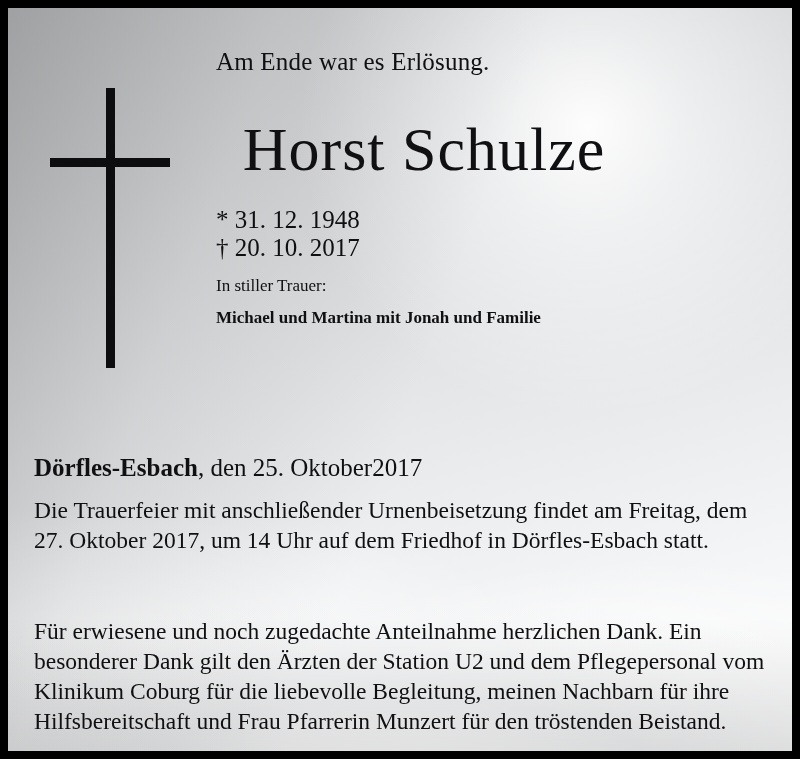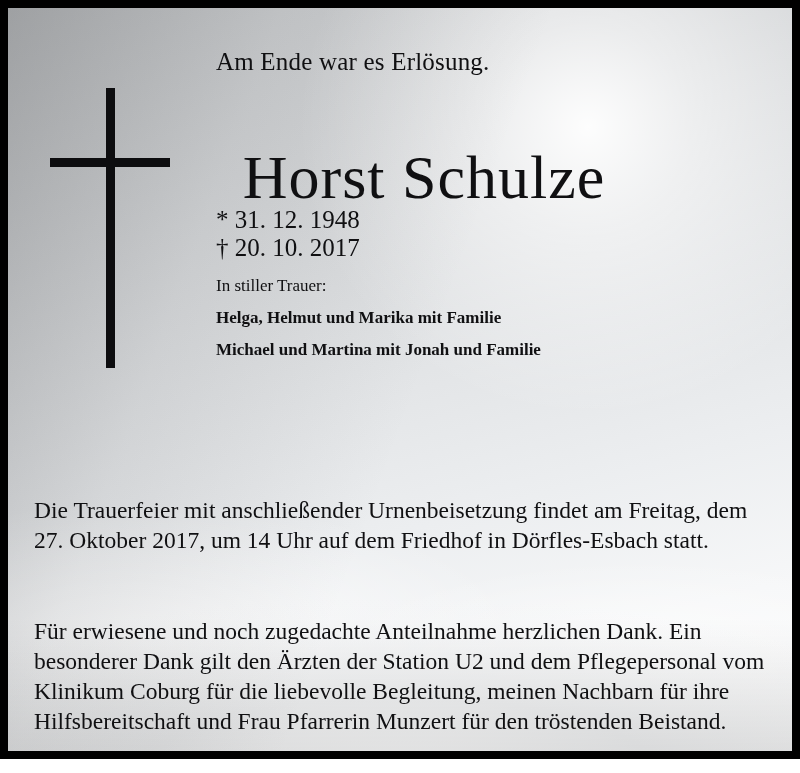--- a/index.html
+++ b/index.html
@@ -77,21 +77,20 @@
   .name {
     position: absolute;
     left: 0;
     right: 0;
     top: 106px;
     text-align: center;
     font-size: 62px;
     letter-spacing: 1px;
     padding-left: 48px;
     box-sizing: border-box;
-    margin-top: 28px;
   }
   .dates {
     position: absolute;
     left: 208px;
     top: 198px;
     width: 500px;
     display: flex;
     justify-content: space-between;
     font-size: 25px;
     flex-direction: column;
@@ -142,23 +141,25 @@
 
     <div class="name">Horst Schulze</div>
 
     <div class="dates">
       <span>* 31. 12. 1948</span>
       <span>† 20. 10. 2017</span>
     </div>
 
     <div class="mourners">
       <div class="intro">In stiller Trauer:</div>
-      <div class="fam">Helga, Helmut und Marika mit Familie</div>
       <div class="fam">Michael und Martina mit Jonah und Familie</div>
     </div>
 
+    <div class="place-line">
+      <span class="city">Dörfles-Esbach</span><span>, den 25. Oktober2017</span>
+    </div>
 
     <div class="para para-1">Die Trauerfeier mit anschließender Urnenbeisetzung findet am Freitag, dem 27. Oktober 2017, um 14 Uhr auf dem Friedhof in Dörfles-Esbach statt.</div>
 
     <div class="para para-2">Für erwiesene und noch zugedachte Anteilnahme herzlichen Dank. Ein besonderer Dank gilt den Ärzten der Station U2 und dem Pflegepersonal vom Klinikum Coburg für die liebevolle Begleitung, meinen Nachbarn für ihre Hilfsbereitschaft und Frau Pfarrerin Munzert für den tröstenden Beistand.</div>
 
   </div>
 </div>
 
 </body></html>

